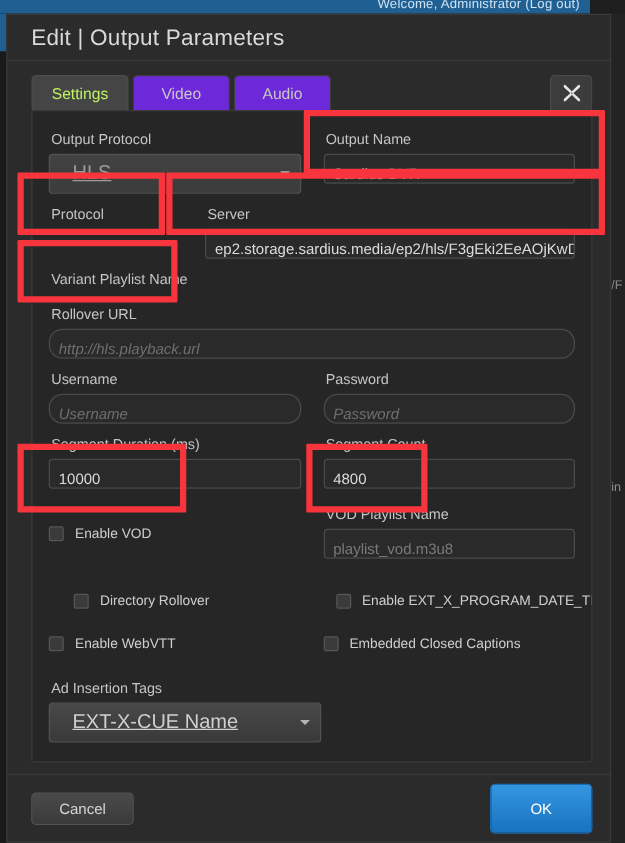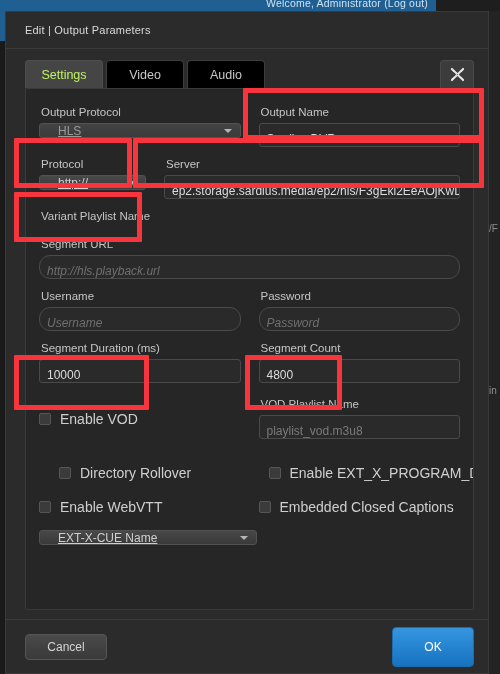--- a/index.html
+++ b/index.html
@@ -10,21 +10,21 @@
     font-family: "Liberation Sans", sans-serif;
   }
   body { background: #1c1c1c; }
 
   
   #bg-page {
     position: absolute; inset: 0;
     background: #1e1e1e;
   }
   #bg-topbar {
-    position: absolute; left: 0; top: 0; width: 436px; height: 11px;
+    position: absolute; left: 0; top: 0; width: 472px; height: 11px;
     background: #1f5f92;
   }
   #bg-welcome {
     position: absolute; right: 8px; top: -3px;
     font-size: 10.5px; color: #cfe2f2; white-space: nowrap;
     letter-spacing: .2px;
   }
   #bg-right-panel {
     position: absolute; left: 489px; top: 11px; width: 11px; bottom: 0;
     background: #232323;
@@ -53,35 +53,35 @@
     display: flex; flex-direction: column;
   }
   #dialog-titlebar {
     height: 37px; flex: 0 0 37px;
     background: #2b2b2b;
     border-bottom: 1px solid #3a3a3a;
     display: flex; align-items: center;
     padding-left: 19px;
   }
   #dialog-title {
-    font-size: 11px; color: #d9d9d9; letter-spacing: .2px;
+    font-size: 18px; color: #d9d9d9; letter-spacing: .2px;
   }
 
   
   #tabstrip {
     position: relative;
     height: 29px; flex: 0 0 29px;
     margin: 10px 14px 0 19px;
     display: flex; align-items: flex-end;
   }
   .tab {
     height: 28px; min-width: 78px;
     display: flex; align-items: center; justify-content: center;
     font-size: 12.5px; color: #c8c8c8;
-    background: #000000;
+    background: #6d28d9;
     border: 1px solid #3d3d3d;
     border-bottom: none;
     border-radius: 4px 4px 0 0;
     margin-right: 3px;
     padding: 0 14px;
   }
   .tab.active {
     background: #454545;
     color: #bef264;
     border-color: #4e4e4e;
@@ -124,27 +124,27 @@
     border-radius: 3px;
     display: flex; align-items: flex-end;
     padding: 0 7px;
     font-size: 12px; color: #dcdcdc;
     white-space: nowrap; overflow: hidden;
   }
   .input.placeholder { color: #6f6f6f; font-style: italic; border-radius: 11px; }
   .input.placeholder-plain { color: #7a7a7a; font-style: normal; }
 
   .select {
-    height: 15px;
+    height: 32px;
     background: linear-gradient(#484848, #3a3a3a);
     border: 1px solid #525252;
     border-radius: 3px;
     display: flex; align-items: center;
     padding: 0 7px 0 18px;
-    font-size: 12px; color: #cfcfcf;
+    font-size: 16px; color: #cfcfcf;
     position: relative;
     white-space: nowrap; overflow: hidden; text-decoration: underline;
   }
   .select.disabled {
     background: linear-gradient(#434343, #3b3b3b);
     color: #9a9a9a;
   }
   .caret {
     position: absolute; right: 8px; top: 50%;
     margin-top: -2px;
@@ -160,21 +160,21 @@
     height: 18px;
   }
   .checkbox {
     width: 12px; height: 12px;
     background: #3b3b3b;
     border: 1px solid #565656;
     border-radius: 2px;
     flex: 0 0 12px;
   }
   .check-label {
-    font-size: 14px; color: #cfcfcf;
+    font-size: 11px; color: #cfcfcf;
     margin-left: 9px; white-space: nowrap;
   }
 
   
   #footer {
     height: 54px; flex: 0 0 54px;
     margin-top: 9px;
     border-top: 1px solid #3a3a3a;
     display: flex; align-items: center;
     padding: 0 14px 0 19px;
@@ -267,42 +267,38 @@
         <div class="field-label">Output Name</div>
         <div class="input">
           <span>Sardius DVR</span>
         </div>
       </div>
     </div>
 
     <div class="row" style="margin-top:4px;">
       <div class="col" style="flex:0 0 107px;">
         <div class="field-label">Protocol</div>
-        <div class="select">
-          <span>http://</span>
-          <span class="caret"></span>
-        </div>
       </div>
       <div class="col">
         <div class="field-label">Server</div>
         <div class="input">
           <span>ep2.storage.sardius.media/ep2/hls/F3gEki2EeAOjKwDl8iC/0327</span>
         </div>
       </div>
     </div>
 
     <div class="row" style="margin-top:4px;">
       <div class="col-full">
         <div class="field-label">Variant Playlist Name</div>
       </div>
     </div>
 
     <div class="row" style="margin-top:4px;">
       <div class="col-full">
-        <div class="field-label">Segment URL</div>
+        <div class="field-label">Rollover URL</div>
         <div class="input placeholder">
           <span>http://hls.playback.url</span>
         </div>
       </div>
     </div>
 
     <div class="row" style="margin-top:4px;">
       <div class="col">
         <div class="field-label">Username</div>
         <div class="input placeholder">
@@ -372,20 +368,21 @@
       <div class="col">
         <div class="checkrow">
           <span class="checkbox"></span>
           <span class="check-label">Embedded Closed Captions</span>
         </div>
       </div>
     </div>
 
     <div class="row" style="margin-top:14px;">
       <div class="col" style="flex:0 0 218px;">
+        <div class="field-label">Ad Insertion Tags</div>
         <div class="select">
           <span>EXT-X-CUE Name</span>
           <span class="caret"></span>
         </div>
       </div>
       <div class="col"></div>
     </div>
 
   </div>
 

